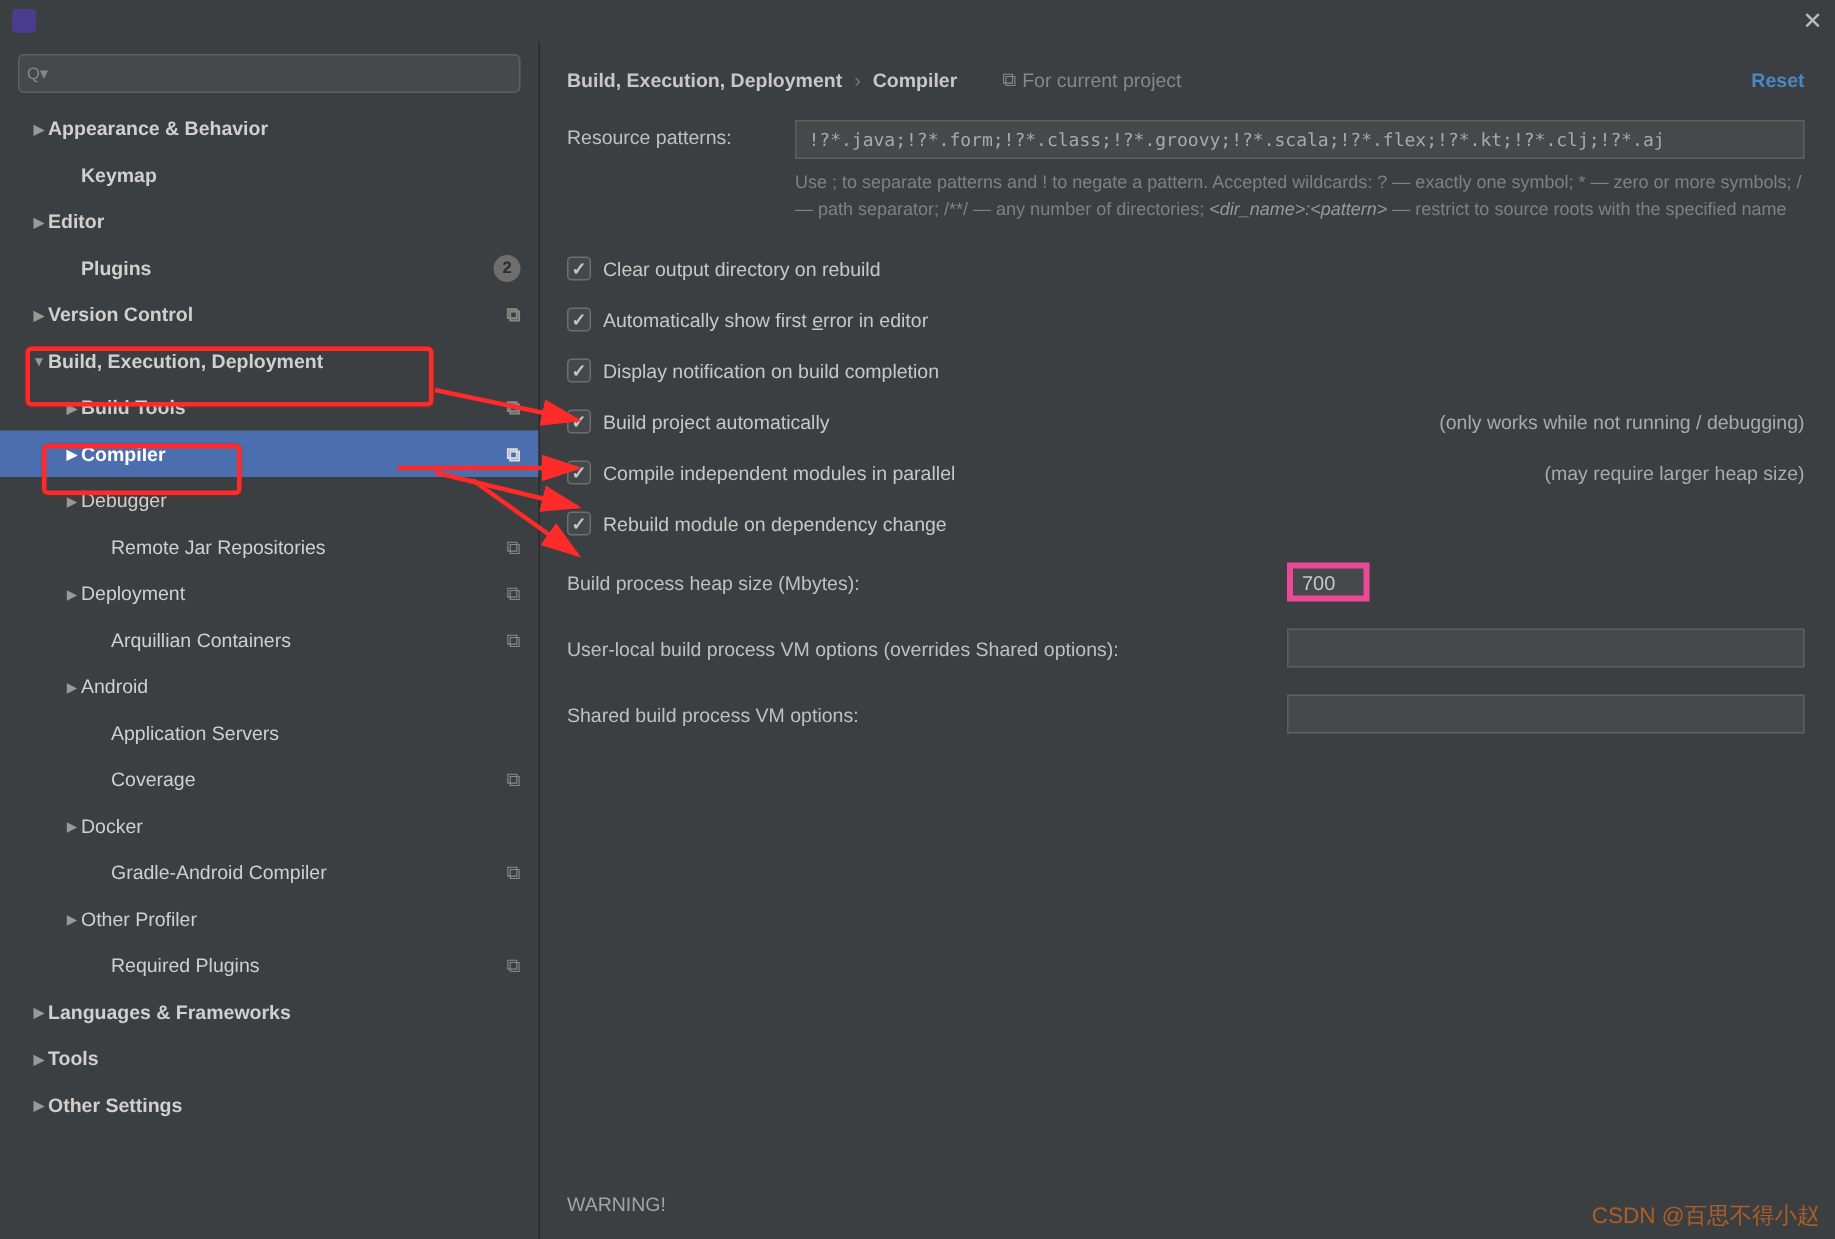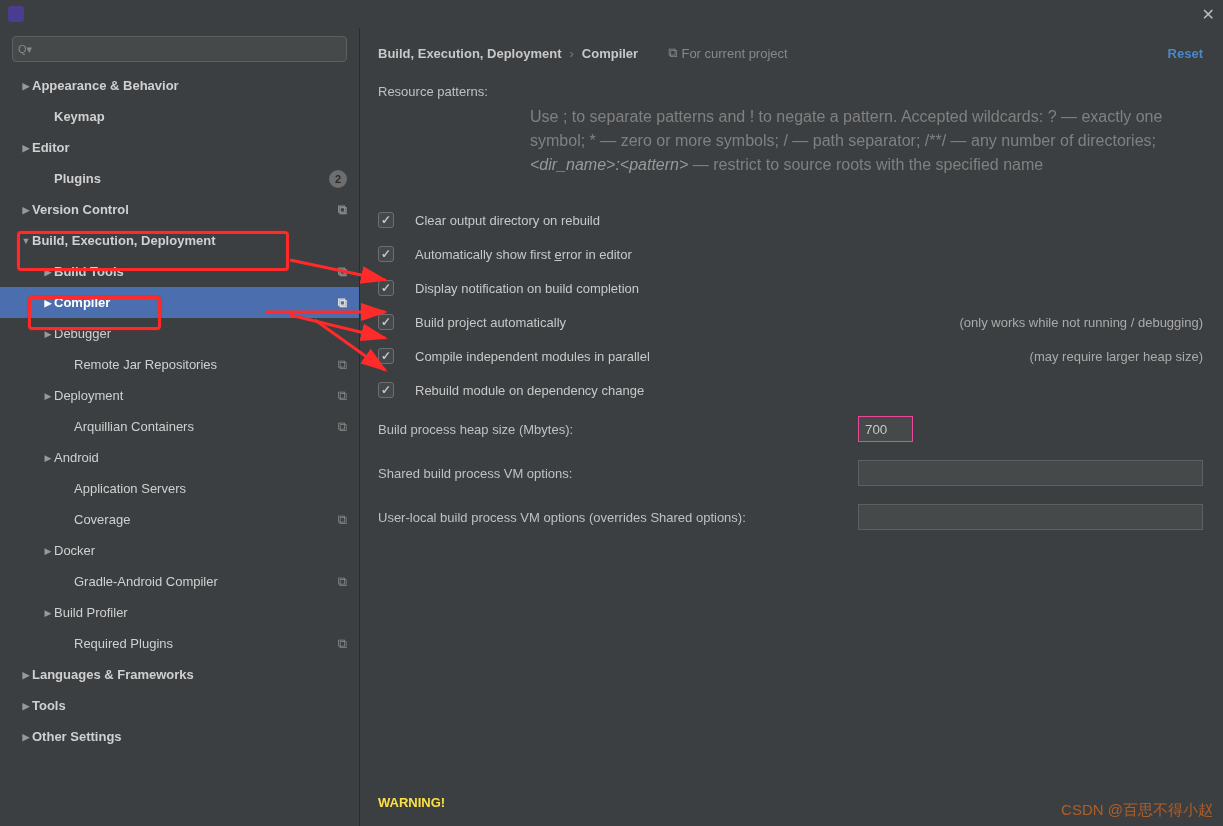--- a/index.html
+++ b/index.html
@@ -82,50 +82,50 @@
 .bc-sep { color: #777; font-weight: normal;}
 .for-project { color: #888; display: flex; align-items: center; gap: 4px; margin-left: 20px;}
 .reset { color: #4a88c7; cursor: pointer; margin-left: auto; font-weight:bold;}
 .row { display: flex; align-items: flex-start; margin-bottom: 6px; gap: 12px; }
 .field-label { color: #c0c0c0; padding-top: 4px; width: 140px; flex-shrink:0;}
 .pattern-input {
   flex: 1; height: 26px; background: #45494a; border: 1px solid #5e6060;
   color: #aaa; font-family: "Consolas", monospace; font-size: 12px;
   padding: 0 24px 0 8px; outline: none;
 }
-.help-text { color: #808080; font-size: 16px; line-height: 1.5; margin-left: 152px; margin-bottom: 26px;}
+.help-text { color: #808080; font-size: 12px; line-height: 1.5; margin-left: 152px; margin-bottom: 14px;}
 .help-text i { color: #999; font-style: italic; }
-.check-row { display: flex; align-items: center; gap: 21px; height: 34px; }
+.check-row { display: flex; align-items: center; gap: 8px; height: 34px; }
 .check {
   width: 16px; height: 16px; border: 1px solid #6e6e6e; border-radius: 3px;
   display: inline-flex; align-items: center; justify-content: center;
   background: #43494a; cursor: pointer;
 }
 .check.checked::after { content: "✓"; color: #c4c4c4; font-size: 12px; font-weight: bold; }
 .check-label { color: #c8c8c8; }
 .check-label u { text-decoration: underline; }
 .side-note { color: #aaa; margin-left: auto; }
 .btn {
   background: #4c5052; border: 1px solid #5e6060; color: #c8c8c8;
   height: 26px; padding: 0 14px; border-radius: 3px; cursor: pointer;
   display: inline-flex; align-items: center;
 }
 .field-row { display: flex; align-items: center; height: 44px; gap: 0; }
 .field-row .lbl { color: #c0c0c0; }
 .num-input {
-  width: 55px; height: 26px; background: #45494a; border: 1px solid #ec4899;
+  width: 55px; height: 26px; background: #45494a; border: 4px solid #ec4899;
   color: #c8c8c8; padding: 0 6px; outline: none; text-align:left;
 }
 .wide-input {
   width: 345px; height: 26px; background: #45494a; border: 1px solid #5e6060;
   color: #c8c8c8; padding: 0 6px; outline: none;
 }
 .spacer-col { flex:1; }
 .warning {
-  margin-top: auto; color: #fde047; font-weight: bold; font-size: 13px;
+  margin-top: auto; color: #a3a3a3; font-weight: normal; font-size: 13px;
   line-height: 1.5; padding-bottom: 4px;
 }
 .watermark {
   position: absolute; right: 10px; bottom: 6px; color: #f97316;
   font-size: 15px; opacity: 0.6; pointer-events:none;
 }
 
 .anno-box { position: absolute; border: 3px solid #ff2a2a; border-radius: 4px; pointer-events: none; }
 .anno-box.hi { border-width: 3px; box-shadow: 0 0 0 1px rgba(255,0,0,.2);}
 .arrow { position: absolute; pointer-events: none; }
@@ -218,21 +218,21 @@
           <span class="chevron">▶</span>
           <span class="lbl">Docker</span>
         </div>
       <div class="tree-item d2">
           <span class="chevron"></span>
           <span class="lbl">Gradle-Android Compiler</span>
           <span class="proj-icon">⧉</span>
         </div>
       <div class="tree-item d1">
           <span class="chevron">▶</span>
-          <span class="lbl">Build Profiler</span>
+          <span class="lbl">Other Profiler</span>
         </div>
       <div class="tree-item d2">
           <span class="chevron"></span>
           <span class="lbl">Required Plugins</span>
           <span class="proj-icon">⧉</span>
         </div>
       <div class="tree-item bold d0">
           <span class="chevron">▶</span>
           <span class="lbl">Languages &amp; Frameworks</span>
         </div>
@@ -256,20 +256,21 @@
       </div>
       <div class="for-project">
         <span>⧉</span>
         <span>For current project</span>
       </div>
       <span class="reset">Reset</span>
     </div>
 
     <div class="row">
       <span class="field-label">Resource patterns:</span>
+      <input class="pattern-input" value="!?*.java;!?*.form;!?*.class;!?*.groovy;!?*.scala;!?*.flex;!?*.kt;!?*.clj;!?*.aj" style="">
     </div>
     <div class="help-text">
       <span>Use ; to separate patterns and ! to negate a pattern. Accepted wildcards: ? — exactly one symbol; * — zero or more symbols; / — path separator; /**/ — any number of directories; </span><i>&lt;dir_name&gt;:&lt;pattern&gt;</i><span> — restrict to source roots with the specified name</span>
     </div>
 
     <div class="check-row">
       <span class="check checked"></span>
       <span class="check-label">Clear output directory on rebuild</span>
     </div>
 
@@ -302,27 +303,27 @@
     </div>
 
     <div class="field-row">
       <span class="lbl">Build process heap size (Mbytes):</span>
       <span class="spacer-col"></span>
       <input class="num-input" value="700" style="">
       <span style="width:290px"></span>
     </div>
 
     <div class="field-row">
-      <span class="lbl">Shared build process VM options:</span>
+      <span class="lbl">User-local build process VM options (overrides Shared options):</span>
       <span class="spacer-col"></span>
       <input class="wide-input" value="" style="">
     </div>
 
     <div class="field-row">
-      <span class="lbl">User-local build process VM options (overrides Shared options):</span>
+      <span class="lbl">Shared build process VM options:</span>
       <span class="spacer-col"></span>
       <input class="wide-input" value="" style="">
     </div>
 
     <div class="warning">
       <div>WARNING!</div>
     </div>
   </div>
 </div>
 

